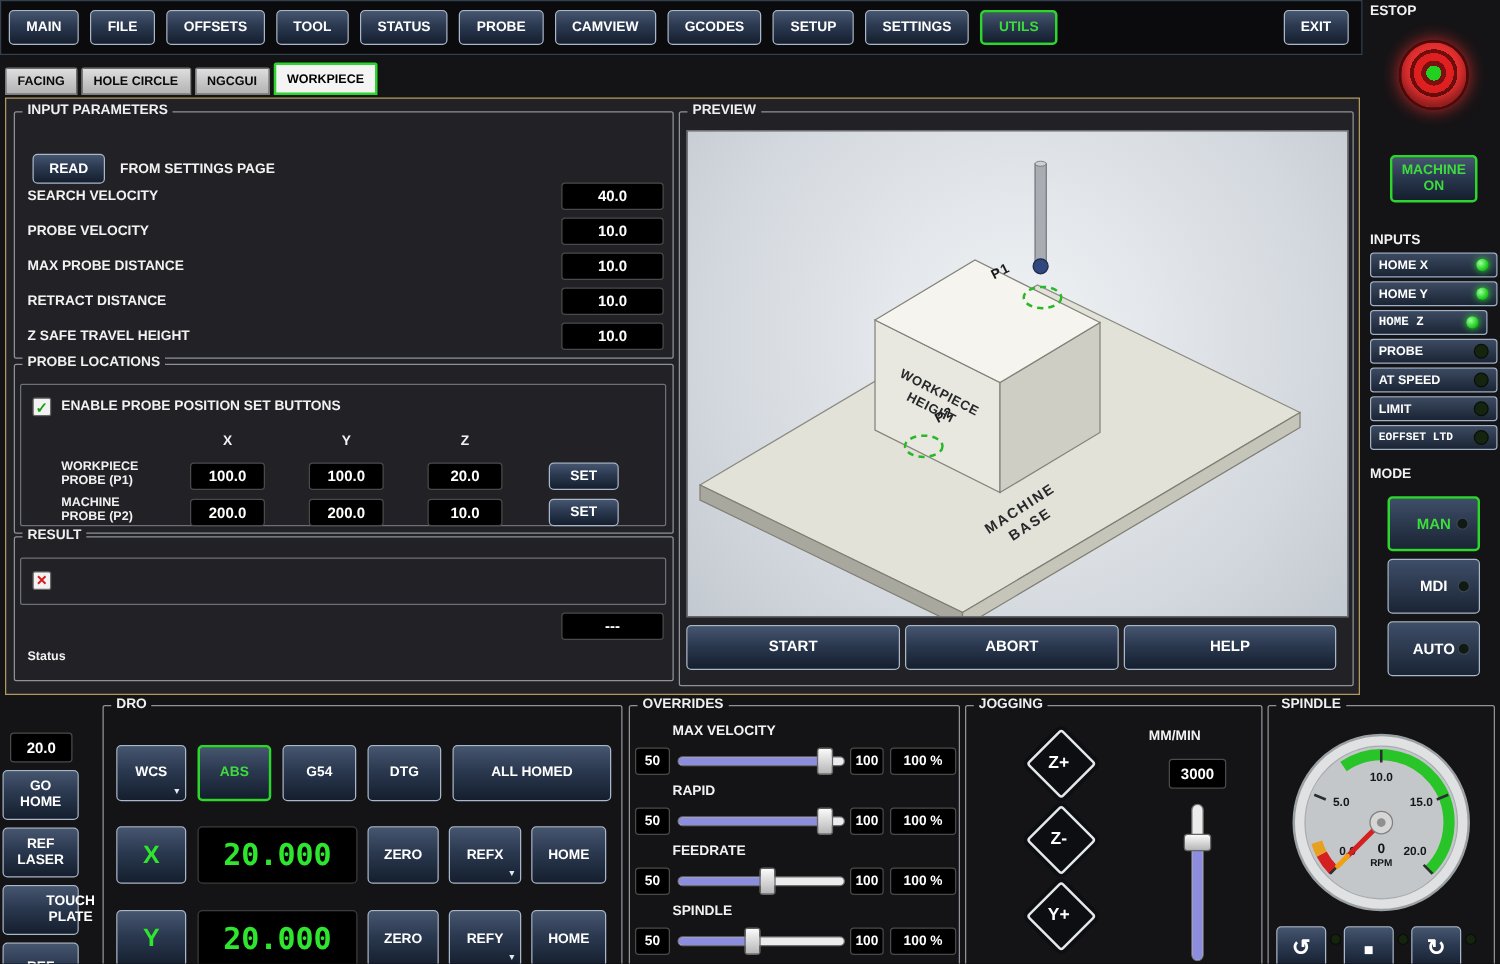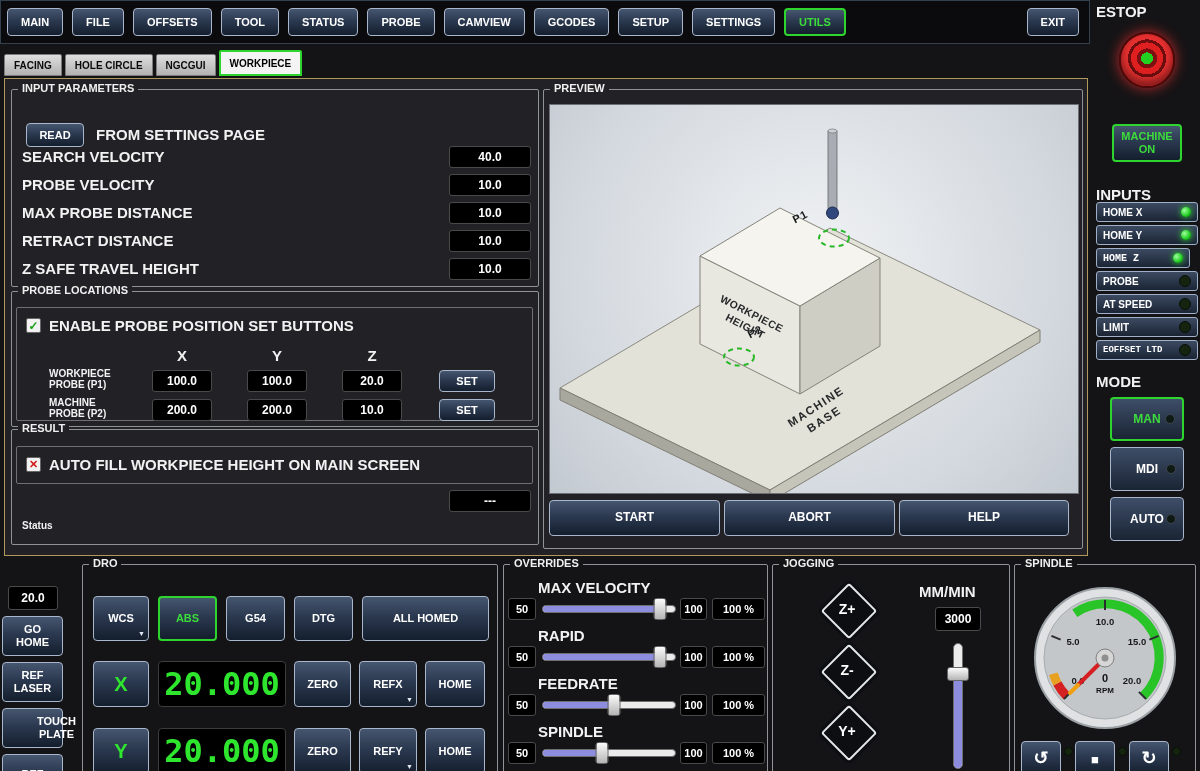--- a/index.html
+++ b/index.html
@@ -8,21 +8,21 @@
   .btn{position:absolute;display:flex;align-items:center;justify-content:center;text-align:center;
        background:linear-gradient(180deg,#46566f 0%,#2b3950 45%,#141e2d 100%);
        border:1px solid #a9b7cc;border-radius:4px;color:#fff;font-weight:bold;font-size:11px;cursor:pointer;box-sizing:border-box;line-height:1.15;}
   .btn.green{border:2px solid #2fd52f;color:#3ddc3d;}
   .val{position:absolute;display:flex;align-items:center;justify-content:center;background:#000;
        border:1px solid #4a4a4a;border-radius:3px;color:#fff;font-weight:bold;font-size:12px;box-sizing:border-box;}
   .gb{position:absolute;border:1px solid #8f9398;border-radius:2px;box-sizing:border-box;}
   .gbt{position:absolute;top:-8px;left:6px;padding:0 4px;font-size:11px;font-weight:bold;color:#f0f0f0;}
   .gbt.frame{background:#212126;}
   .gbt.body{background:#141416;}
-  .lbl{position:absolute;font-size:15px;font-weight:bold;color:#f2f2f2;}
+  .lbl{position:absolute;font-size:11px;font-weight:bold;color:#f2f2f2;}
   .menu-btn{height:28px;padding:0 13px;display:flex;align-items:center;justify-content:center;
        background:linear-gradient(180deg,#46566f,#2b3950 45%,#141e2d);border:1px solid #a9b7cc;border-radius:4px;
        color:#fff;font-weight:bold;font-size:11px;cursor:pointer;box-sizing:border-box;}
   .menu-btn.green{border:2px solid #2fd52f;color:#3ddc3d;}
   .tab{height:22px;padding:0 9px;display:flex;align-items:center;background:linear-gradient(#dedede,#b2b2b2);
        color:#0a0a0a;font-weight:bold;font-size:10px;border:1px solid #7c7c7c;border-radius:2px 2px 0 0;cursor:pointer;box-sizing:border-box;}
   .tab.active{height:26px;background:#f4f4f4;border:2px solid #2fd52f;color:#000;}
   .led{position:absolute;border-radius:50%;}
   .led.on{background:radial-gradient(circle at 35% 35%,#9dff9d,#1ecb1e 60%,#0d7a0d);box-shadow:0 0 6px #2ee62e;}
   .led.off{background:#15240f;border:1px solid #090f09;}
@@ -36,21 +36,21 @@
        background:linear-gradient(180deg,#fbfbfb,#b5b5b5);border:1px solid #666;border-radius:3px;box-sizing:border-box;}
   .caret{position:absolute;right:3px;bottom:2px;font-size:7px;color:#e2e9f2;}
   .caret::before{content:"▼";}
   .cb{position:absolute;width:15px;height:15px;background:#f2f2f2;border:1px solid #666;border-radius:2px;
       display:flex;align-items:center;justify-content:center;box-sizing:border-box;cursor:pointer;}
   .cb.check::before{content:"✓";color:#15a015;font-size:12px;font-weight:bold;}
   .cb.cross::before{content:"✕";color:#d41c1c;font-size:11px;font-weight:bold;}
   .inner-frame{position:absolute;border:1px solid #6d7076;border-radius:2px;box-sizing:border-box;}
   .dro-val{position:absolute;display:flex;align-items:center;justify-content:center;background:#000;
        border:1px solid #3c3c3c;border-radius:4px;color:#2ee62e;font-family:"DejaVu Sans Mono",monospace;
-       font-weight:bold;font-size:32px;box-sizing:border-box;}
+       font-weight:bold;font-size:24px;box-sizing:border-box;}
   .in-row{position:absolute;display:flex;align-items:center;background:linear-gradient(180deg,#3c4a61,#1a2434);
        border:1px solid #9fb0c8;border-radius:3px;box-sizing:border-box;}
   .in-row .t{font-size:10px;font-weight:bold;padding-left:6px;}
   .mode-btn{position:absolute;display:flex;align-items:center;justify-content:center;
        background:linear-gradient(180deg,#3e4e68,#1a2434);border:1px solid #a9b7cc;border-radius:4px;
        color:#fff;font-weight:bold;font-size:12px;cursor:pointer;box-sizing:border-box;}
   .mode-btn.active{border:2px solid #2fd52f;color:#3ddc3d;}
   .mode-led{position:absolute;right:7px;top:50%;transform:translateY(-50%);width:8px;height:8px;border-radius:50%;
        background:#101a14;border:1px solid #3c4450;}
   .diamond{position:absolute;width:56px;height:56px;cursor:pointer;}
@@ -138,21 +138,20 @@
       <div class="val" style="left:140px;top:107px;width:60px;height:22px;">200.0</div>
       <div class="val" style="left:235px;top:107px;width:60px;height:22px;">200.0</div>
       <div class="val" style="left:330px;top:107px;width:60px;height:22px;">10.0</div>
       <div class="btn" style="left:427px;top:107px;width:56px;height:22px;">SET</div>
     </div>
 
     <div class="gb" style="left:6px;top:350px;width:528px;height:116px;">
       <span class="gbt frame">RESULT</span>
       <div class="inner-frame" style="left:4px;top:16px;width:517px;height:38px;"></div>
       <div class="cb cross" style="left:14px;top:27px;"></div>
-      <div class="lbl" style="left:37px;top:27px;line-height:15px;">AUTO FILL WORKPIECE HEIGHT ON MAIN SCREEN</div>
       <div class="val" style="left:437px;top:60px;width:82px;height:22px;">---</div>
       <div class="lbl" style="left:10px;top:90px;font-size:10px;font-weight:bold;">Status</div>
     </div>
 
     <div class="gb" style="left:538px;top:10px;width:540px;height:460px;">
       <span class="gbt frame">PREVIEW</span>
       <div class="abs" style="left:5px;top:14px;width:530px;height:390px;background:radial-gradient(circle at 50% 42%,#f1f3f5 0%,#d3d8de 70%,#c3c9d0 100%);border:1px solid #6d7076;box-sizing:border-box;overflow:hidden;">
         <svg width="528" height="388" viewBox="0 0 528 388">
 
           <polygon points="10,283 280,123 490,225 220,385" fill="#e3e2d9" stroke="#8a8a80" stroke-width="1"></polygon>

